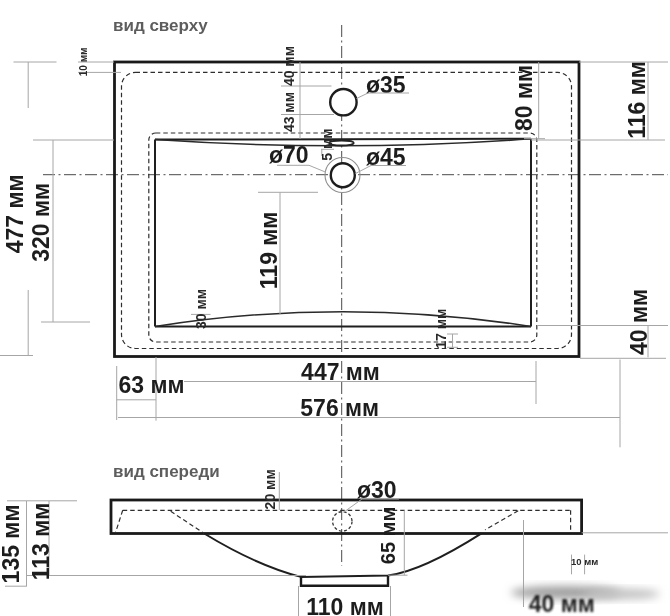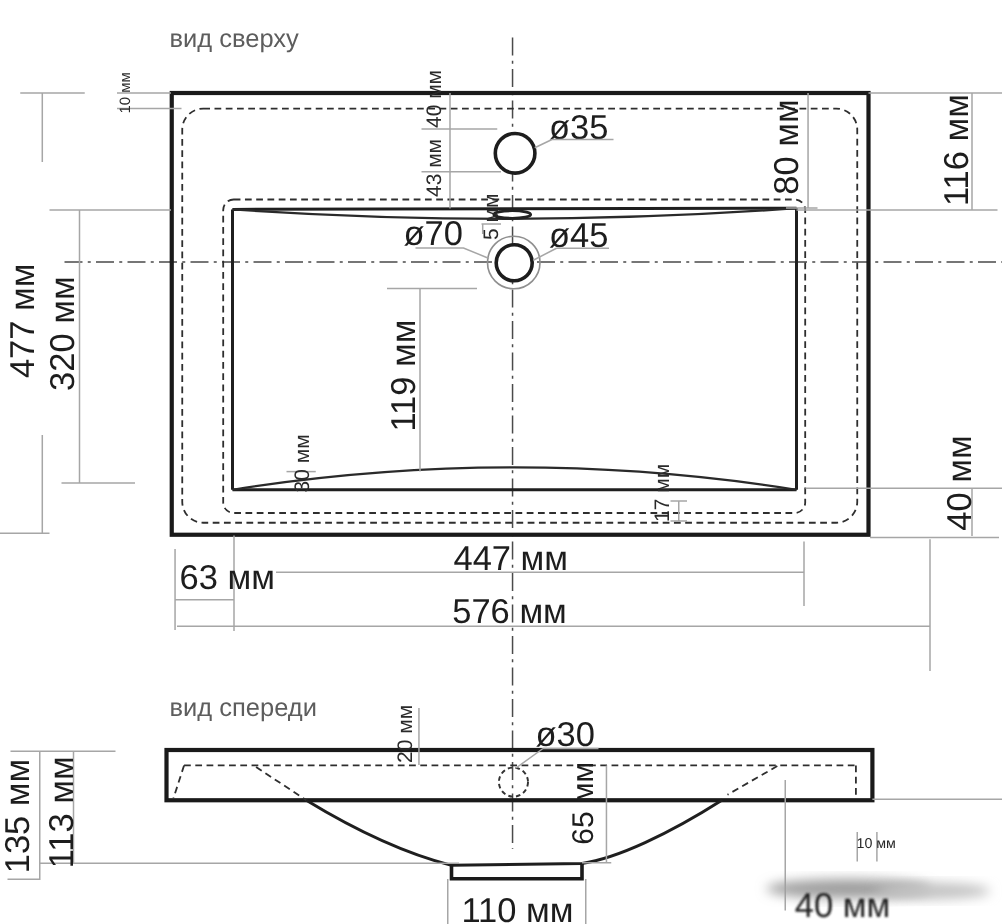--- a/index.html
+++ b/index.html
@@ -1,16 +1,16 @@
 <!DOCTYPE html>
 <html><head>
 <meta charset="utf-8">
 <style>
 html,body{margin:0;padding:0;background:#ffffff;}
-#wrap{width:670px;height:616px;position:relative;background:#fff;overflow:hidden;}
+#wrap{width:670px;height:616px;position:relative;background:#fff;overflow:hidden;font-weight:bold;}
 svg{font-family:"Liberation Sans", sans-serif;}
 .big{font-size:23px;fill:#1d1d1d;}
 .med{font-size:23px;fill:#1d1d1d;}
 .sm{font-size:14px;fill:#2a2a2a;}
 .xs{font-size:10px;fill:#2a2a2a;}
 .title{font-size:17px;fill:#5d5d5d;}
 .bold{stroke:#1a1a1a;stroke-width:2.8;fill:none;}
 .b2{stroke:#1f1f1f;stroke-width:2;fill:none;}
 .b15{stroke:#2a2a2a;stroke-width:1.5;fill:none;}
 .dash{stroke:#2e2e2e;stroke-width:1.2;fill:none;stroke-dasharray:4.5 3;}

